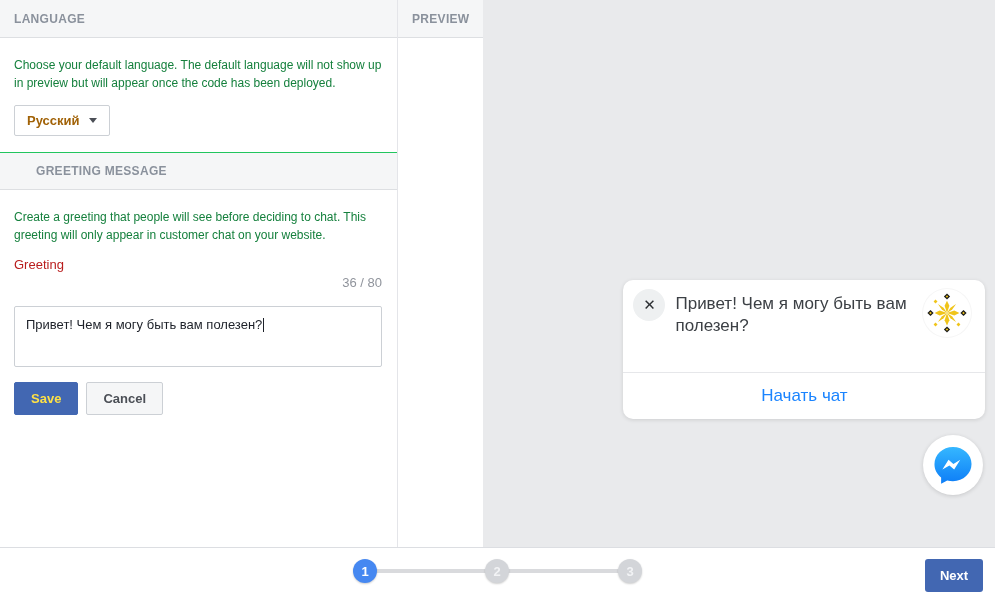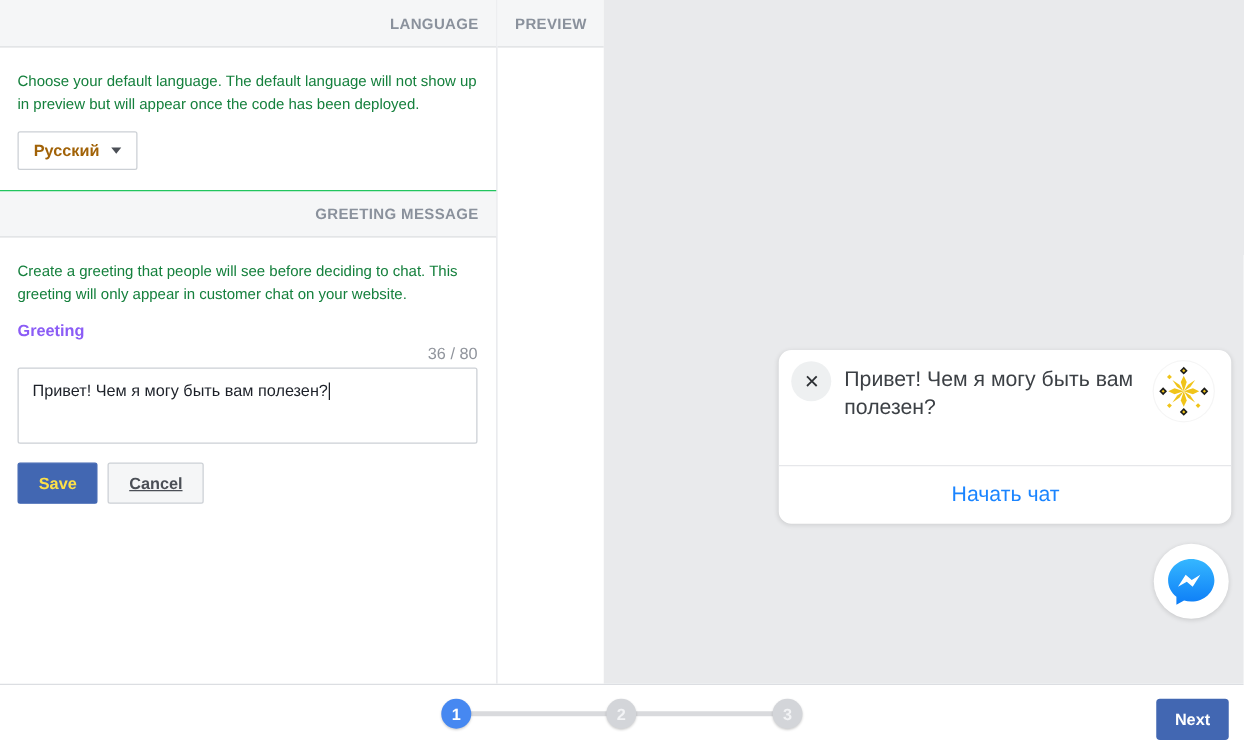--- a/index.html
+++ b/index.html
@@ -14,57 +14,57 @@
   .main { display: flex; height: 547px; }
 
   
   .left-panel {
     width: 398px; min-width: 398px; background: #fff; height: 547px;
     border-right: 1px solid #e4e5e9;
   }
   .section-header {
     height: 38px; background: #f5f6f7; border-bottom: 1px solid #dddfe2;
     display: flex; align-items: center; padding: 0 14px;
-    font-size: 12px; font-weight: bold; color: #8a919c; letter-spacing: .3px; justify-content: flex-end;
+    font-size: 12px; font-weight: bold; color: #8a919c; letter-spacing: .3px;
   }
   .section-header.mid { border-top: 1px solid #22c55e; padding-left: 36px; }
   .section-body { padding: 18px 14px 0 14px; }
   .desc {
     font-size: 12px; line-height: 1.5; color: #15803d; width: 376px;
     margin-bottom: 13px;
   }
   .dropdown-btn {
     display: inline-flex; align-items: center; gap: 9px;
     background: #fff; border: 1px solid #ccd0d5; border-radius: 2px;
     padding: 7px 12px; font-size: 13px; font-weight: bold; color: #a16207;
     cursor: pointer; margin-bottom: 16px;
   }
   .chevron-down {
     width: 0; height: 0; border-left: 4px solid transparent;
     border-right: 4px solid transparent; border-top: 5px solid #4b4f56;
     display: inline-block;
   }
-  .field-label { font-size: 13px; font-weight: bold; color: #8b5cf6; margin-top: 2px; }
-  .char-count { font-size: 13px; color: #90949c; text-align: right; margin: 3px 0 4px 0; width: 368px; }
+  .field-label { font-size: 13px; font-weight: normal; color: #b91c1c; margin-top: 2px; }
+  .char-count { font-size: 13px; color: #90949c; text-align: right; margin: 3px 0 16px 0; width: 368px; }
   .greeting-box {
     width: 368px; height: 61px; border: 1px solid #ccd0d5; border-radius: 2px;
     padding: 9px 11px; font-size: 13px; color: #1d2129; line-height: 1.4;
     background: #fff; cursor: text;
   }
   .text-caret {
     display: inline-block; width: 1px; height: 14px; background: #1d2129;
     vertical-align: text-bottom; margin-left: 1px;
   }
   .btn-row { margin-top: 15px; display: flex; gap: 8px; }
   .btn {
     font-size: 13px; font-weight: bold; border-radius: 2px; cursor: pointer;
     padding: 8px 16px; border: 1px solid transparent;
   }
   .btn-primary { background: #4267b2; color: #fde047; border-color: #4267b2; }
-  .btn-secondary { background: #f5f6f7; color: #4b4f56; border-color: #ccd0d5; text-decoration: underline; }
+  .btn-secondary { background: #f5f6f7; color: #4b4f56; border-color: #ccd0d5; }
 
   
   .right-panel { flex: 1; display: flex; flex-direction: row; height: 547px; }
   .preview-area { position: relative; flex: 1; background: #e9eaec; }
 
   .chat-card {
     position: absolute; left: 140px; top: 280px; width: 362px; height: 139px;
     background: #fff; border-radius: 10px;
     box-shadow: 0 1px 4px rgba(0,0,0,.12);
   }

